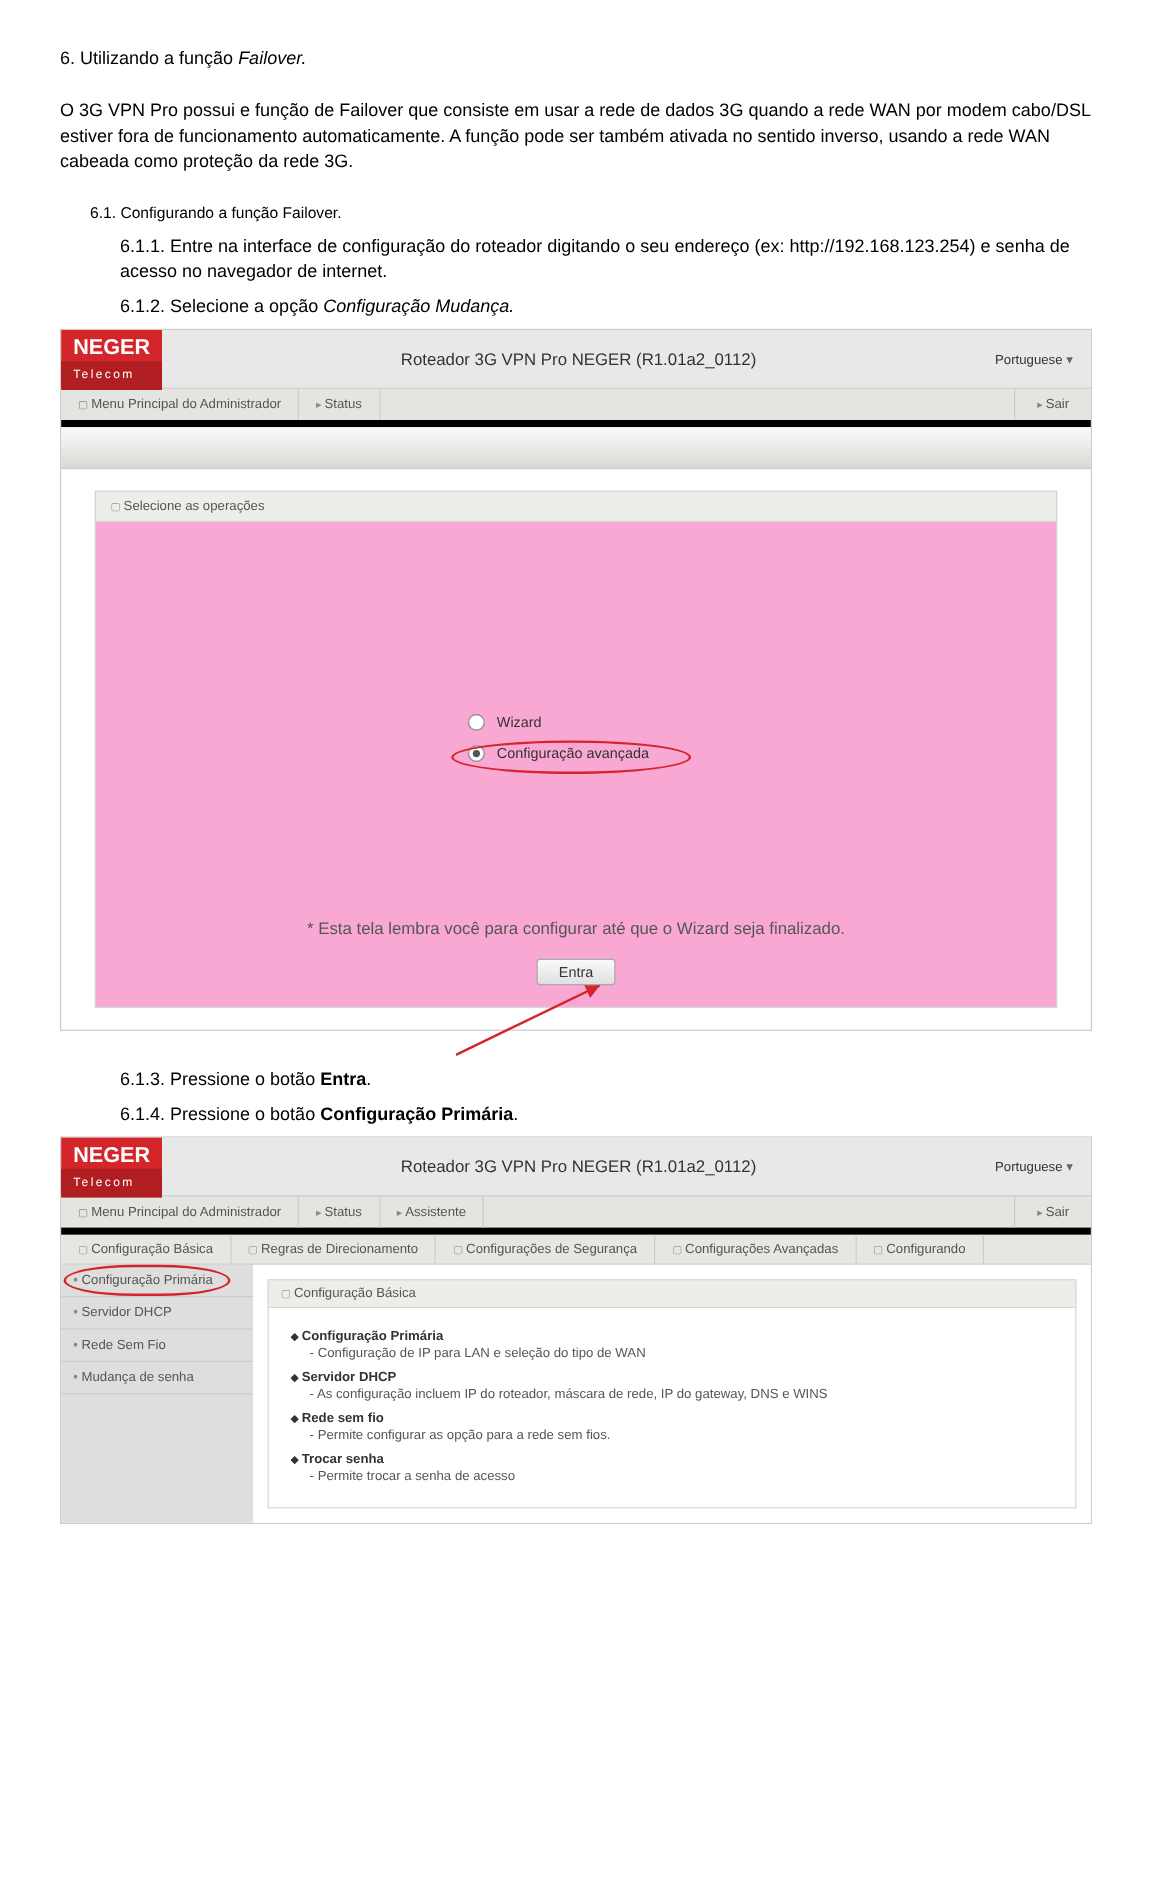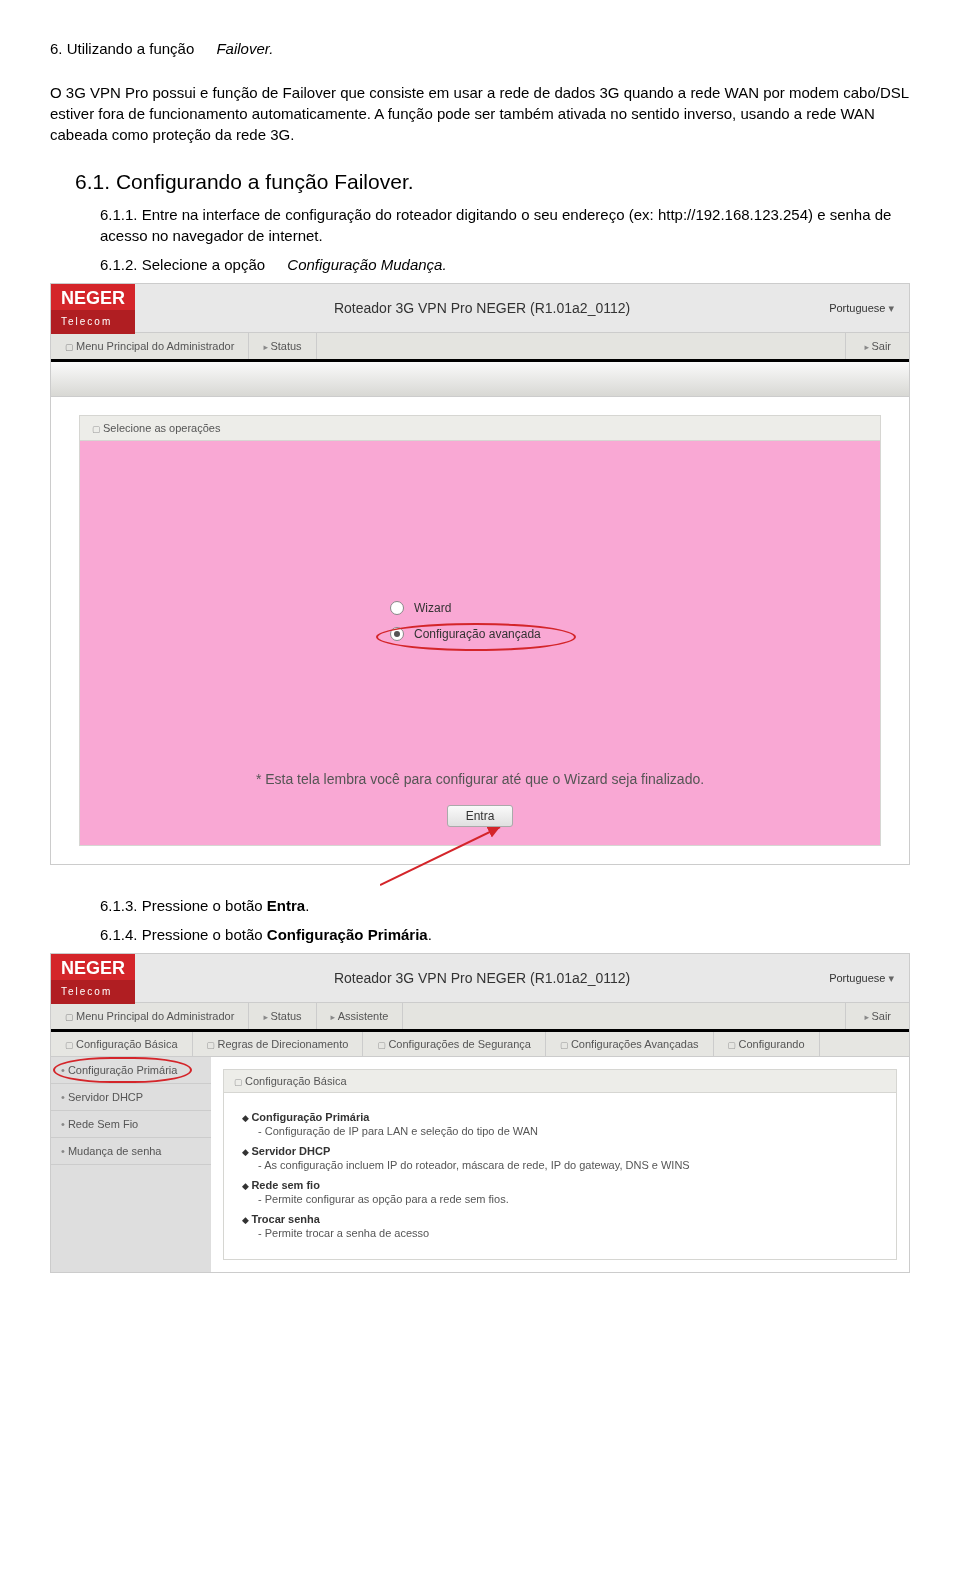--- a/index.html
+++ b/index.html
@@ -7,28 +7,28 @@
     background: #fff;
     margin: 0;
     padding: 40px 50px;
     width: 860px;
     color: #000;
   }
   .section-heading {
     font-size: 15px;
     margin: 0 0 25px 0;
   }
-  .italic { font-style: italic; margin-left: 18px; }
+  .italic { font-style: italic; }
   .body-para {
     font-size: 15px;
     line-height: 1.4;
     margin: 0 0 25px 0;
   }
   .sub-heading {
-    font-size: 21px;
+    font-size: 13px;
     margin: 0 0 10px 0;
     padding-left: 25px;
   }
   .step {
     font-size: 15px;
     line-height: 1.4;
     margin: 0 0 8px 0;
     padding-left: 50px;
   }
   .bold { font-weight: bold; }
@@ -73,21 +73,21 @@
   .lang-select {
     padding-right: 15px;
     color: #333;
     font-size: 11px;
   }
   .lang-select::after { content: " ▾"; color: #666; }
 
   .nav-bar {
     background: #e4e4e0;
     border-top: 1px solid #ccc;
-    border-bottom: 3px solid #000000;
+    border-bottom: 6px solid #000000;
     display: flex;
     align-items: center;
     height: 26px;
     font-size: 11px;
     color: #555;
   }
   .nav-item {
     padding: 0 14px;
     border-right: 1px solid #ccc;
     height: 26px;

